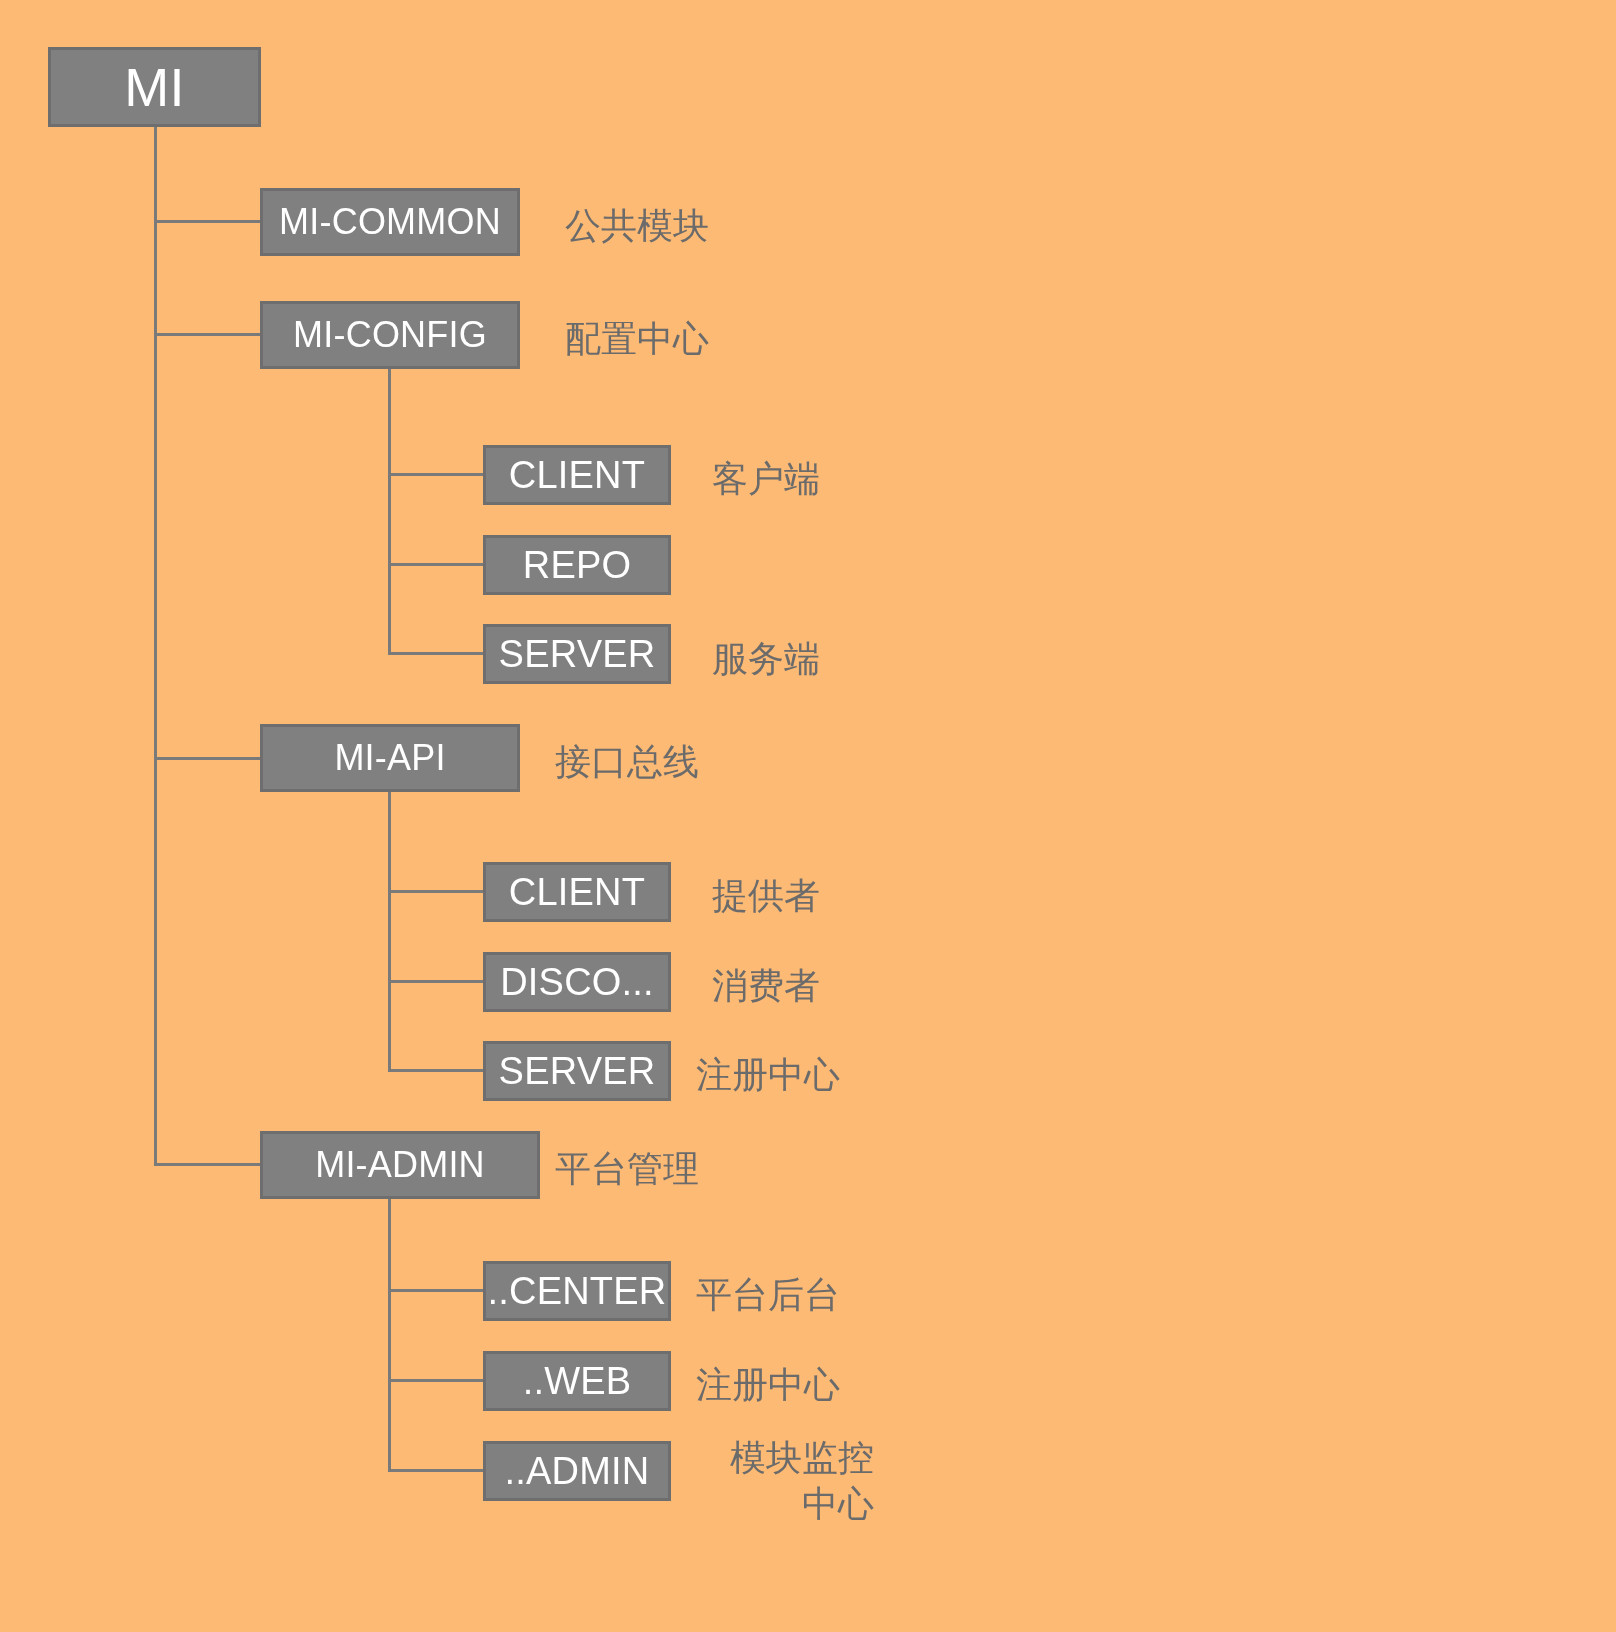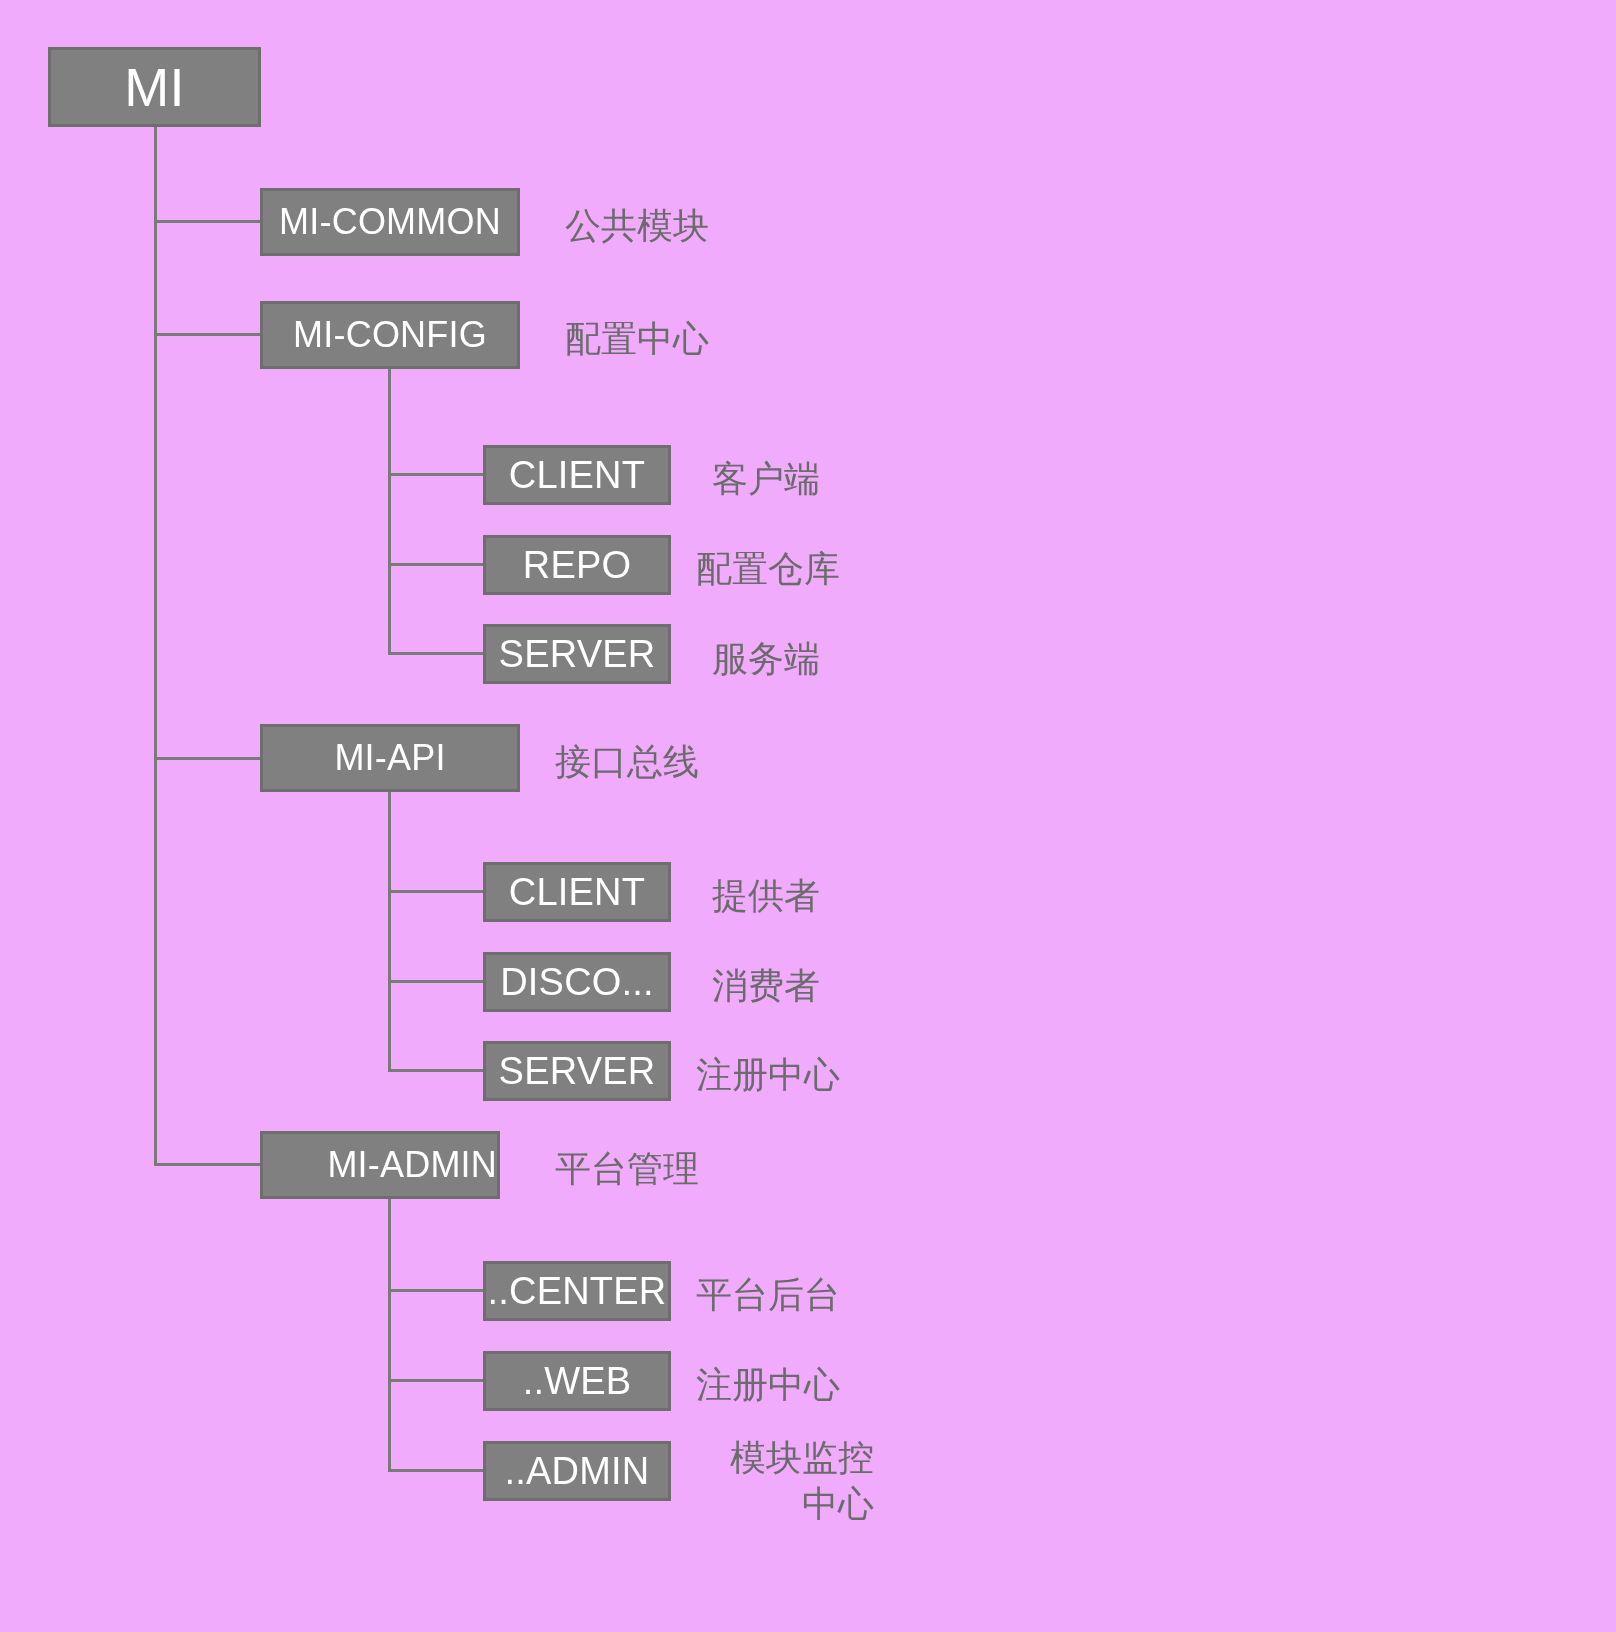--- a/index.html
+++ b/index.html
@@ -5,21 +5,21 @@
 <style>
   html, body {
     margin: 0;
     padding: 0;
     background: #d3d3d3;
   }
   #canvas {
     position: relative;
     width: 1616px;
     height: 1632px;
-    background: #f0abfc;
+    background: #fdba74;
     font-family: "Liberation Sans", "DejaVu Sans", sans-serif;
     overflow: hidden;
   }
   
   .line {
     position: absolute;
     background: #7a7a7a;
   }
   .vline { width: 3px; }
   .hline { height: 3px; }
@@ -91,21 +91,20 @@
   <div class="line hline" style="left:388px; top:473px; width:115px;"></div>
   <div class="node node-l2" style="left:483px; top:445px; width:188px; height:60px;">
     <span>CLIENT</span>
   </div>
   <div class="note" style="left:712px; top:456px; width:300px;">客户端</div>
 
   <div class="line hline" style="left:388px; top:563px; width:115px;"></div>
   <div class="node node-l2" style="left:483px; top:535px; width:188px; height:60px;">
     <span>REPO</span>
   </div>
-  <div class="note" style="left:696px; top:546px; width:300px;">配置仓库</div>
 
   <div class="line hline" style="left:388px; top:652px; width:115px;"></div>
   <div class="node node-l2" style="left:483px; top:624px; width:188px; height:60px;">
     <span>SERVER</span>
   </div>
   <div class="note" style="left:712px; top:636px; width:300px;">服务端</div>
 
   <div class="line hline" style="left:154px; top:757px; width:109px;"></div>
   <div class="node node-l1" style="left:260px; top:724px; width:260px; height:68px;">
     <span>MI-API</span>
@@ -126,21 +125,21 @@
   </div>
   <div class="note" style="left:712px; top:963px; width:300px;">消费者</div>
 
   <div class="line hline" style="left:388px; top:1069px; width:115px;"></div>
   <div class="node node-l2" style="left:483px; top:1041px; width:188px; height:60px;">
     <span>SERVER</span>
   </div>
   <div class="note" style="left:696px; top:1052px; width:300px;">注册中心</div>
 
   <div class="line hline" style="left:154px; top:1163px; width:109px;"></div>
-  <div class="node node-l1" style="left:260px; top:1131px; width:240px; height:68px;justify-content:flex-end;">
+  <div class="node node-l1" style="left:260px; top:1131px; width:280px; height:68px;">
     <span>MI-ADMIN</span>
   </div>
   <div class="note" style="left:555px; top:1146px; width:300px;">平台管理</div>
 
   <div class="line vline" style="left:388px; top:1199px; height:272px;"></div>
 
   <div class="line hline" style="left:388px; top:1289px; width:115px;"></div>
   <div class="node node-l2" style="left:483px; top:1261px; width:188px; height:60px;align-items:center;">
     <span>..CENTER</span>
   </div>

